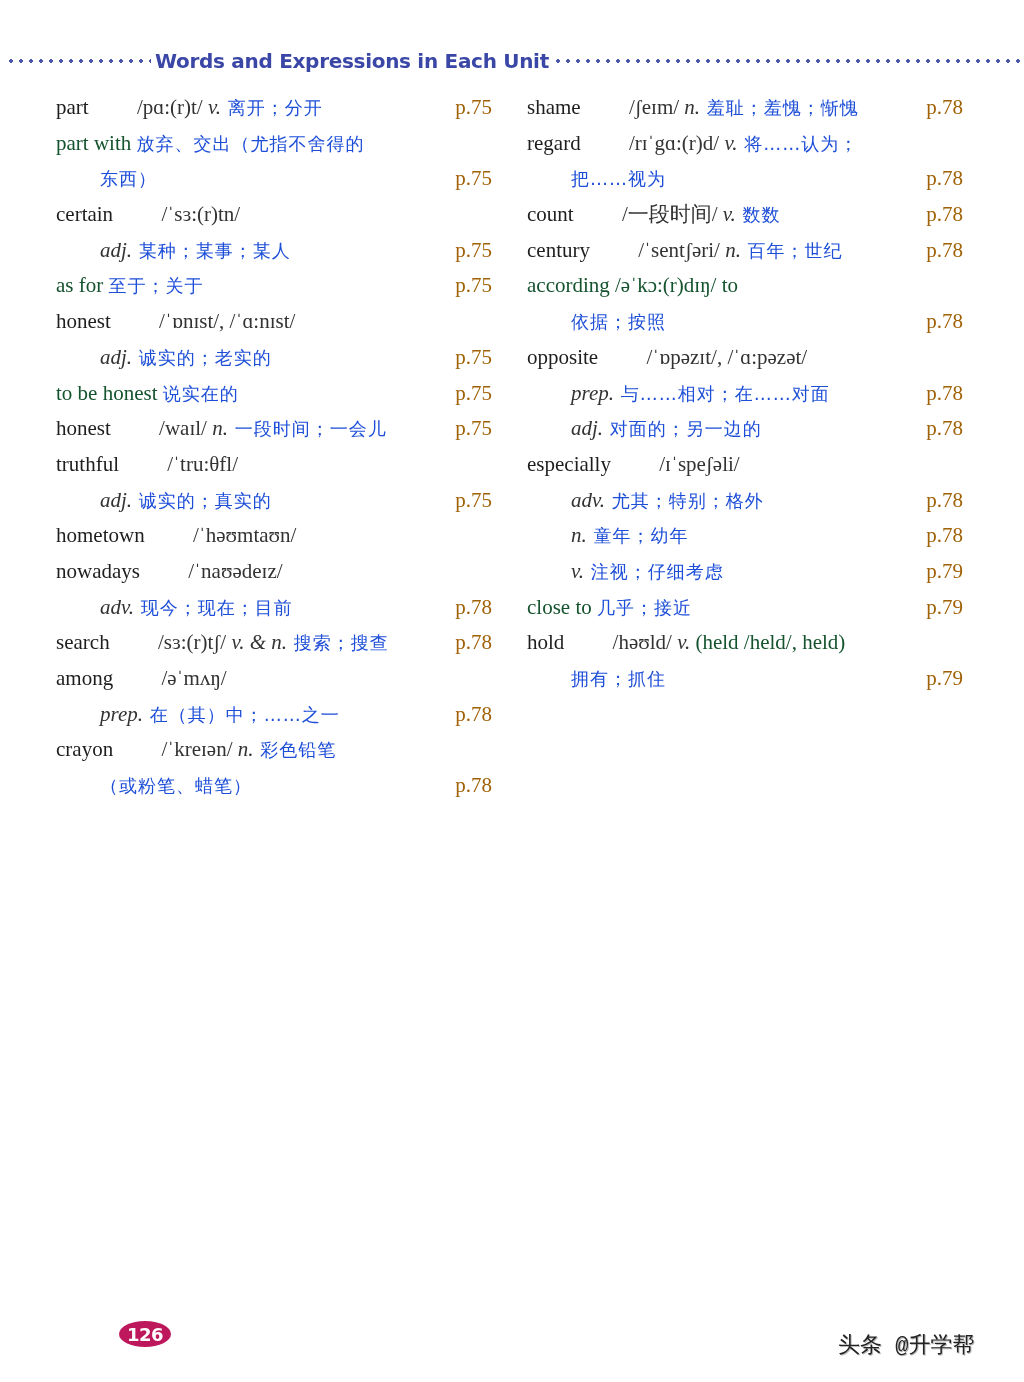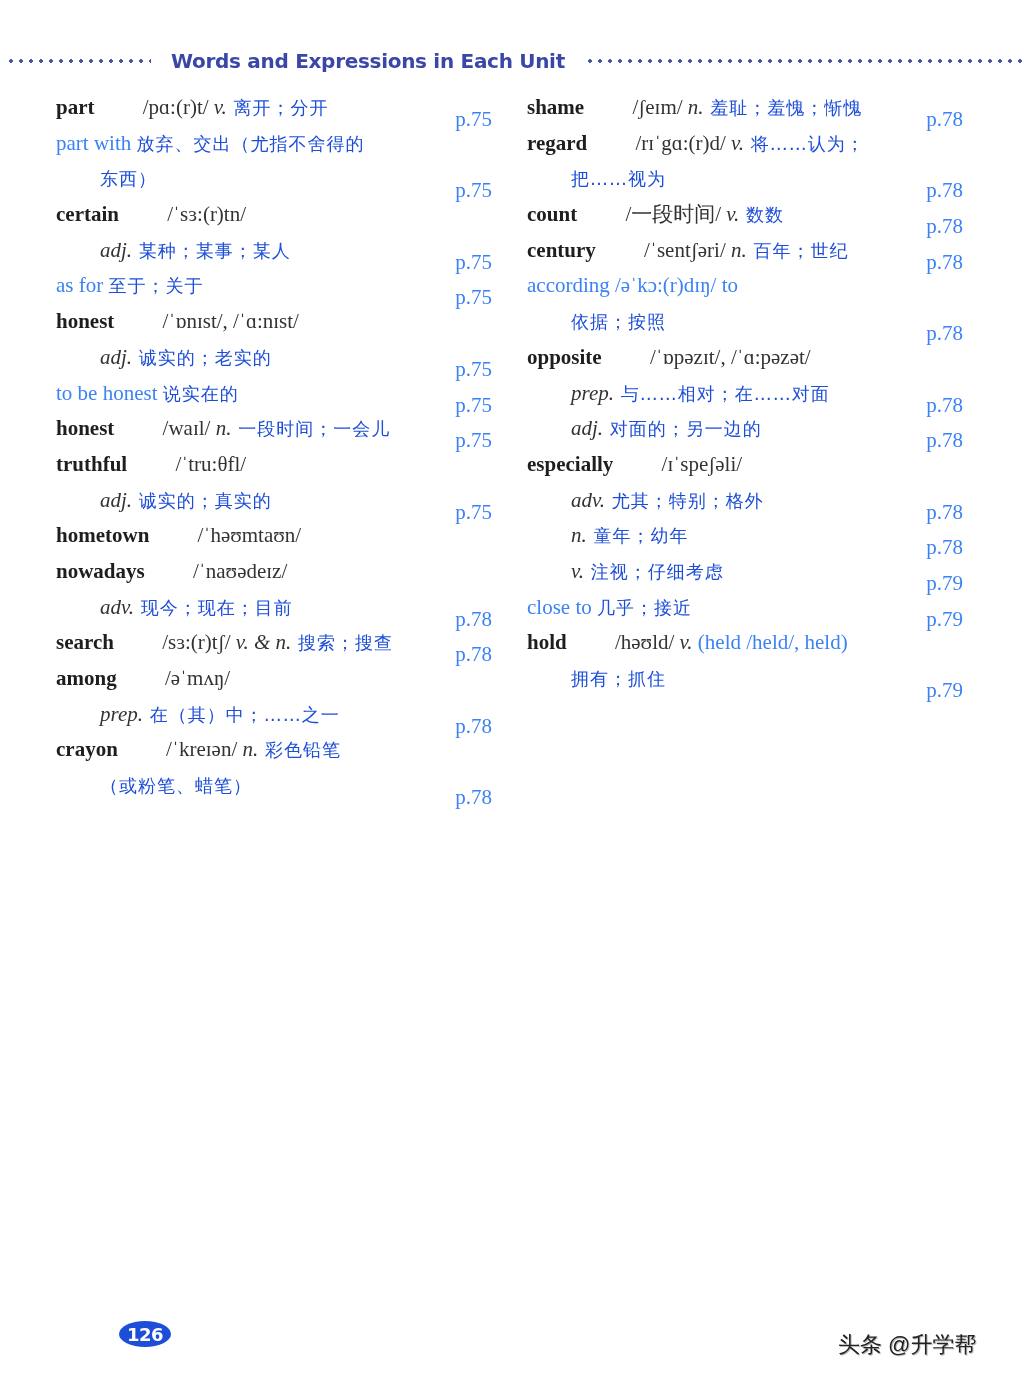--- a/index.html
+++ b/index.html
@@ -11,54 +11,54 @@
     display: flex; align-items: center;
   }
   .dots-left {
     width: 145px; height: 4px; margin-left: 6px;
     background-image: radial-gradient(circle, #4a56a8 1.6px, transparent 1.8px);
     background-size: 10px 4px; background-repeat: repeat-x;
   }
   .header-title {
     font-family: "DejaVu Sans", "Liberation Sans", sans-serif;
     font-weight: bold; font-size: 20px; color: #3a47a6; letter-spacing: -0.3px;
-    margin: 0 20px; white-space: nowrap;
+    margin: 0 4px; white-space: nowrap;
   }
   .dots-right {
     flex: 1; height: 4px; margin-right: 0;
     background-image: radial-gradient(circle, #4a56a8 1.6px, transparent 1.8px);
     background-size: 10px 4px; background-repeat: repeat-x;
   }
 
   .col { position: absolute; top: 90px; }
   .col-left { left: 56px; width: 436px; }
   .col-right { left: 527px; width: 436px; }
 
   .line {
     position: relative; height: 35.7px; line-height: 35.7px;
     font-size: 21px; white-space: nowrap;
   }
   .line.indent { padding-left: 44px; }
-  .hw { font-weight: bold; color: #1e1e1e; }
+  .hw { font-weight: normal; color: #1e1e1e; }
   .ph { color: #333; padding-left: 43px; }
   .pos { font-style: italic; color: #333; }
   .zh { font-family: "DejaVu Sans", sans-serif; font-size: 18px; color: #1d4ed8; letter-spacing: 1px; }
-  .en { color: #3b82f6; }
-  .pg { position: absolute; right: 0; top: 12px; color: #3b82f6; font-size: 21px; }
+  .en { color: #14532d; }
+  .pg { position: absolute; right: 0; top: 0; color: #a16207; font-size: 21px; }
 
   .page-badge {
     position: absolute; left: 119px; top: 1321px; width: 52px; height: 26px;
-    border-radius: 50%; background: #1d4ed8;
+    border-radius: 50%; background: #be185d;
     display: flex; align-items: center; justify-content: center;
     font-family: "DejaVu Sans", sans-serif; font-weight: bold; font-size: 18px; color: #ffffff;
     letter-spacing: -0.5px;
   }
   .watermark {
     position: absolute; left: 838px; top: 1330px;
-    font-family: Liberation Sans, sans-serif; font-size: 22px; color: #222;
+    font-family: Liberation Mono, monospace; font-size: 22px; color: #222;
     text-shadow: 1px 1px 0 #bbb;
     text-align: center;
   }
 </style>
 </head>
 <body>
 
 <div class="header">
   <div class="dots-left"></div>
   <div class="header-title">Words and Expressions in Each Unit</div>

